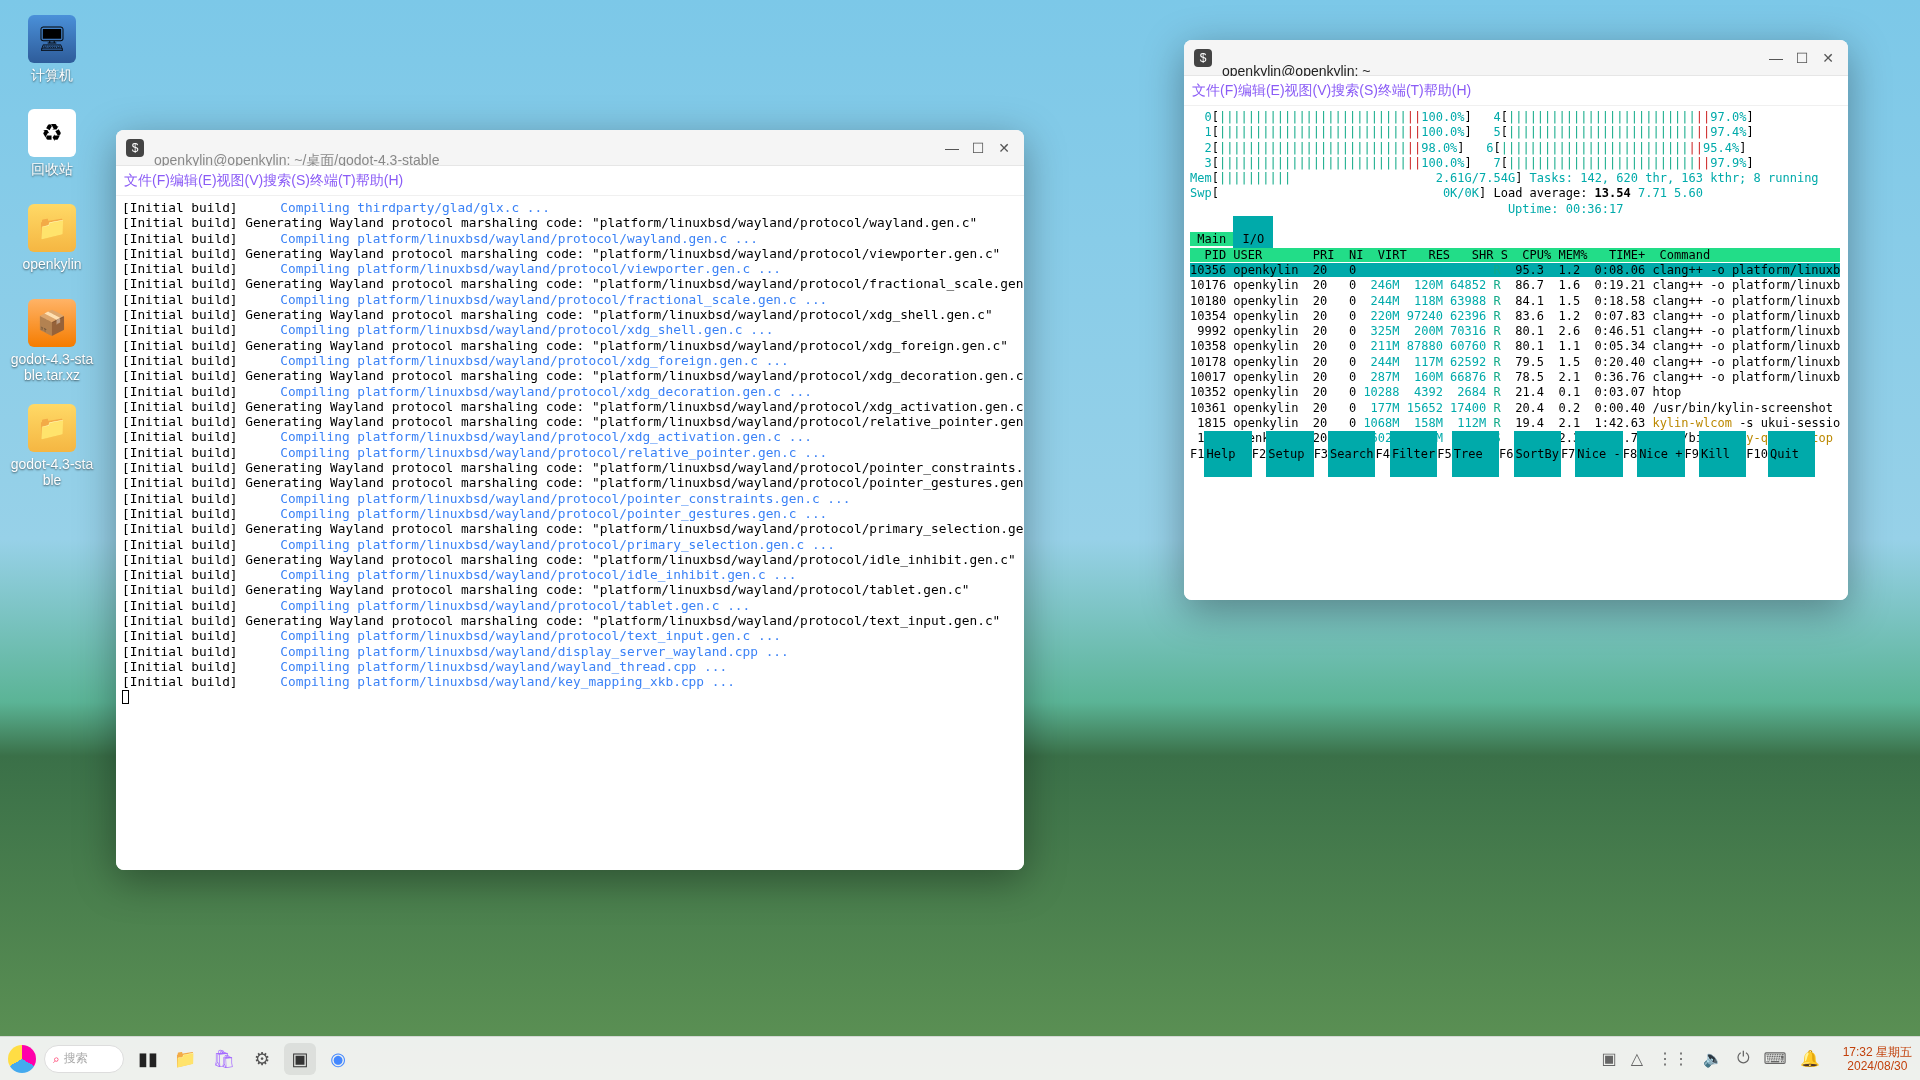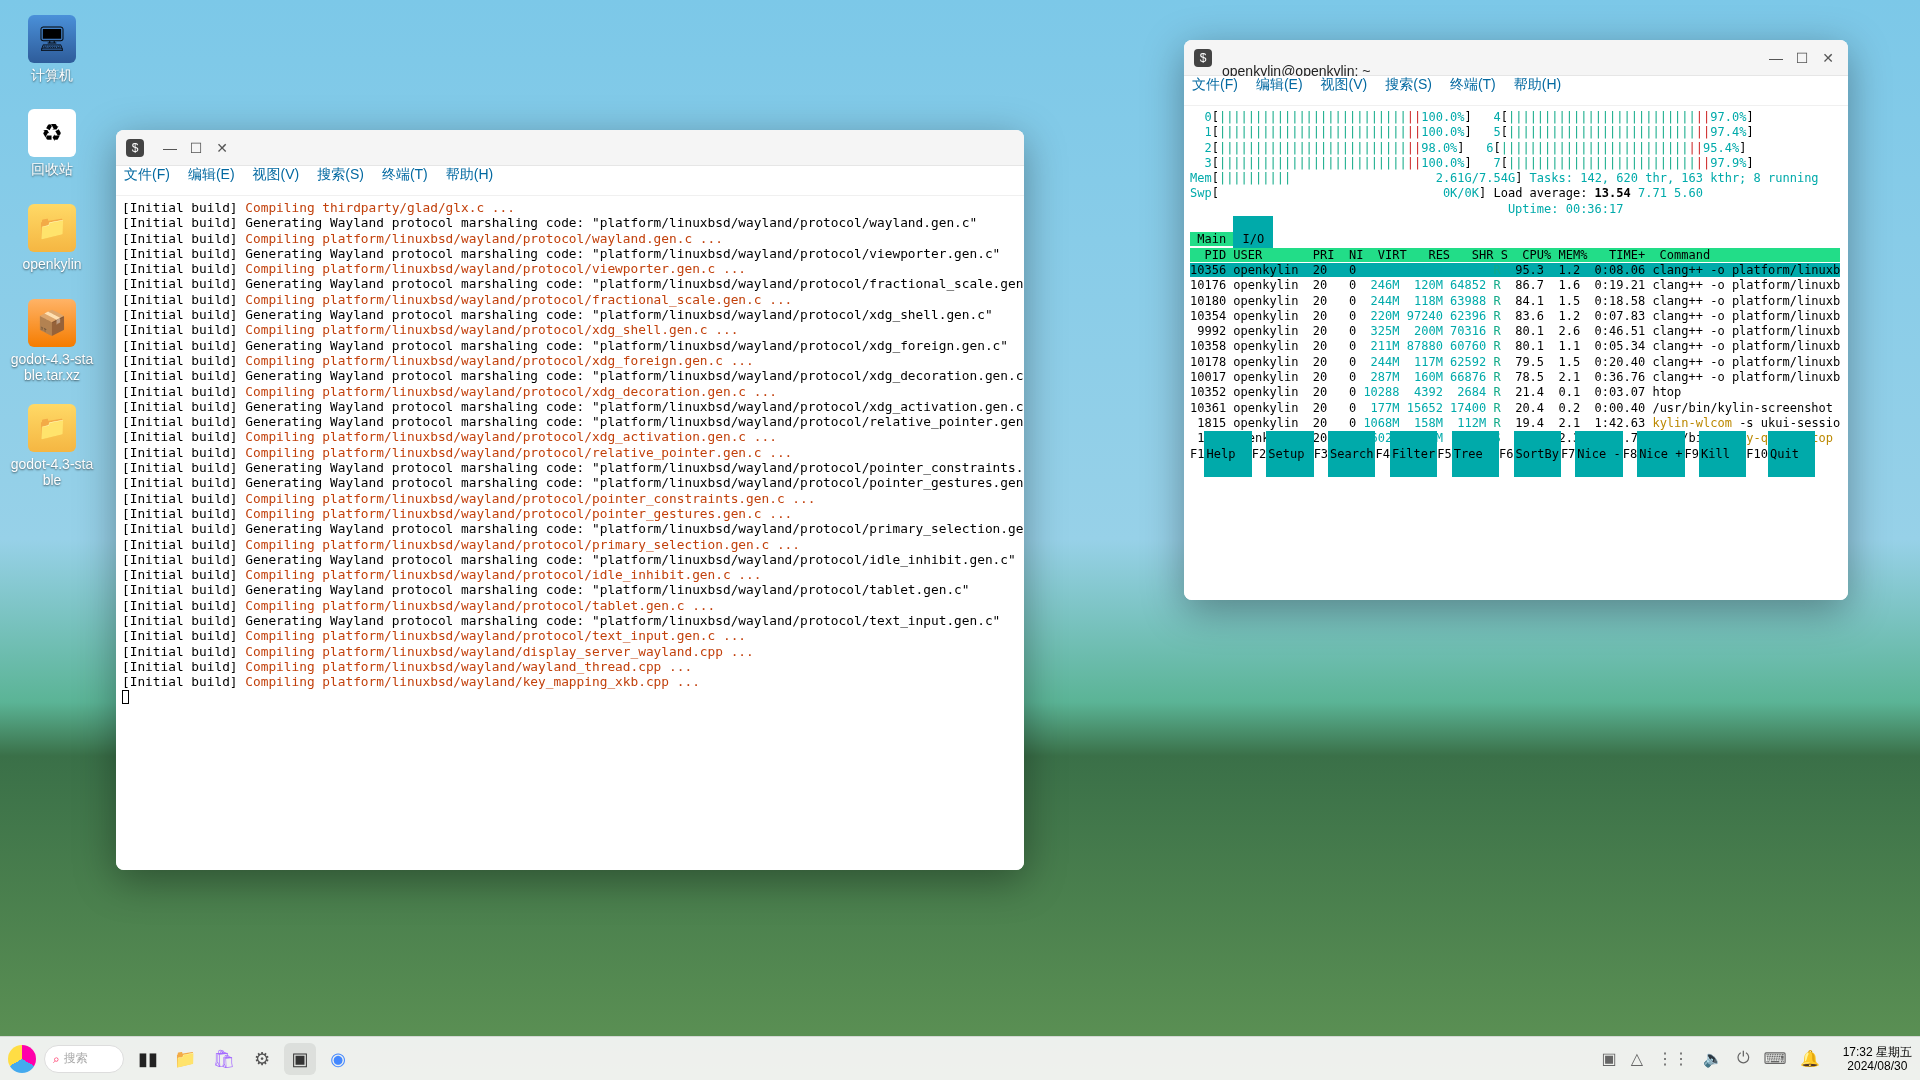--- a/index.html
+++ b/index.html
@@ -29,30 +29,30 @@
   overflow: hidden;
 }
 .titlebar {
   height: 36px; display:flex; align-items:center; padding: 0 10px;
   background: #f5f5f5; border-bottom: 1px solid #e6e6e6;
 }
 .titlebar .ticon { width:18px;height:18px;border-radius:4px;background:#444;margin-right:10px;display:flex;align-items:center;justify-content:center;color:#fff;font-size:12px;}
 .titlebar .title { flex:1; font-size:14px; color:#888;margin-top:27px; }
 .titlebar .title.active { color:#222; }
 .winbtn { width:20px;height:20px;margin-left:6px;display:flex;align-items:center;justify-content:center;border-radius:3px;color:#555;font-size:14px;cursor:pointer;}
-.menubar { height:30px; display:flex; padding:0 8px; gap:18px; font-size:14px;color:#0369a1; background:#fff; border-bottom:1px solid #f0f0f0;}
+.menubar { height:30px; display:flex; align-items:center; padding:0 8px; font-size:14px;color:#8b5cf6; background:#fff; border-bottom:1px solid #f0f0f0;}
 .menubar span{cursor:pointer;}
 .term-body {
   flex:1; background:#fff; padding:4px 6px;
   font-family: 'DejaVu Sans Mono','Consolas',monospace;
   font-size:12.8px; line-height:15.3px; overflow:hidden;
   white-space: pre; color:#000;
 }
 .pfx{color:#000;}
-.cmp{color:#c2410c;}
+.cmp{color:#3b82f6;margin-left:35px;}
 .htop-green{color:#1a8;}
 .htop-cyan{color:#0aa;}
 .htop-yellow{color:#b80;text-align:right;}
 .htop-red{color:#c22;}
 .htop-hi{background:#0aa;color:#000;}
 .htop-tab{background:#0aa;color:#000;padding:16px 2px;}
 .htop-hdr{background:#2d8;color:#000;}
 
 
 .taskbar {
@@ -60,21 +60,21 @@
   background: rgba(245,245,245,0.95); border-top:1px solid rgba(0,0,0,0.1);
   display:flex; align-items:center; padding:0 8px;
 }
 .tb-left{display:flex;align-items:center;gap:8px;}
 .tb-right{display:flex;align-items:center;gap:14px;margin-left:auto;}
 .tb-logo{width:28px;height:28px;border-radius:50%;background:conic-gradient(#f0a 0 120deg,#4ae 120deg 240deg,#fd4 240deg 360deg);}
 .tb-search{width:80px;height:28px;border:1px solid #ddd;border-radius:14px;background:#fff;display:flex;align-items:center;padding:0 8px;font-size:12px;color:#aaa;gap:4px;}
 .tb-task{width:32px;height:32px;border-radius:6px;display:flex;align-items:center;justify-content:center;font-size:18px;cursor:pointer;}
 .tb-task.running{background:rgba(0,0,0,0.07);}
 .tb-tray{color:#666;font-size:16px;cursor:pointer;}
-.tb-clock{text-align:center;font-size:12px;line-height:14px;color:#000000;margin-left:8px;}
+.tb-clock{text-align:center;font-size:12px;line-height:14px;color:#c2410c;margin-left:8px;}
 </style>
 </head>
 <body>
 
 <div id="desktop-icons">
     <div class="desktop-icon" style="top: 15px; left: 8px;">
       <div class="ic computer">🖥</div>
       <div class="lbl">计算机</div>
     </div>
     <div class="desktop-icon" style="top: 109px; left: 8px;">
@@ -91,20 +91,21 @@
     </div>
     <div class="desktop-icon" style="top: 404px; left: 8px;">
       <div class="ic folder">📁</div>
       <div class="lbl">godot-4.3-stable</div>
     </div>
   </div>
 
 <div class="window" style="left:116px;top:130px;width:908px;height:740px;">
   <div class="titlebar">
     <div class="ticon">$</div>
+    <div class="title">openkylin@openkylin: ~/桌面/godot-4.3-stable</div>
     <div class="winbtn">—</div>
     <div class="winbtn">☐</div>
     <div class="winbtn">✕</div>
   </div>
   <div class="menubar" id="menu1">
       <span>文件(F)</span>
       <span>编辑(E)</span>
       <span>视图(V)</span>
       <span>搜索(S)</span>
       <span>终端(T)</span>

